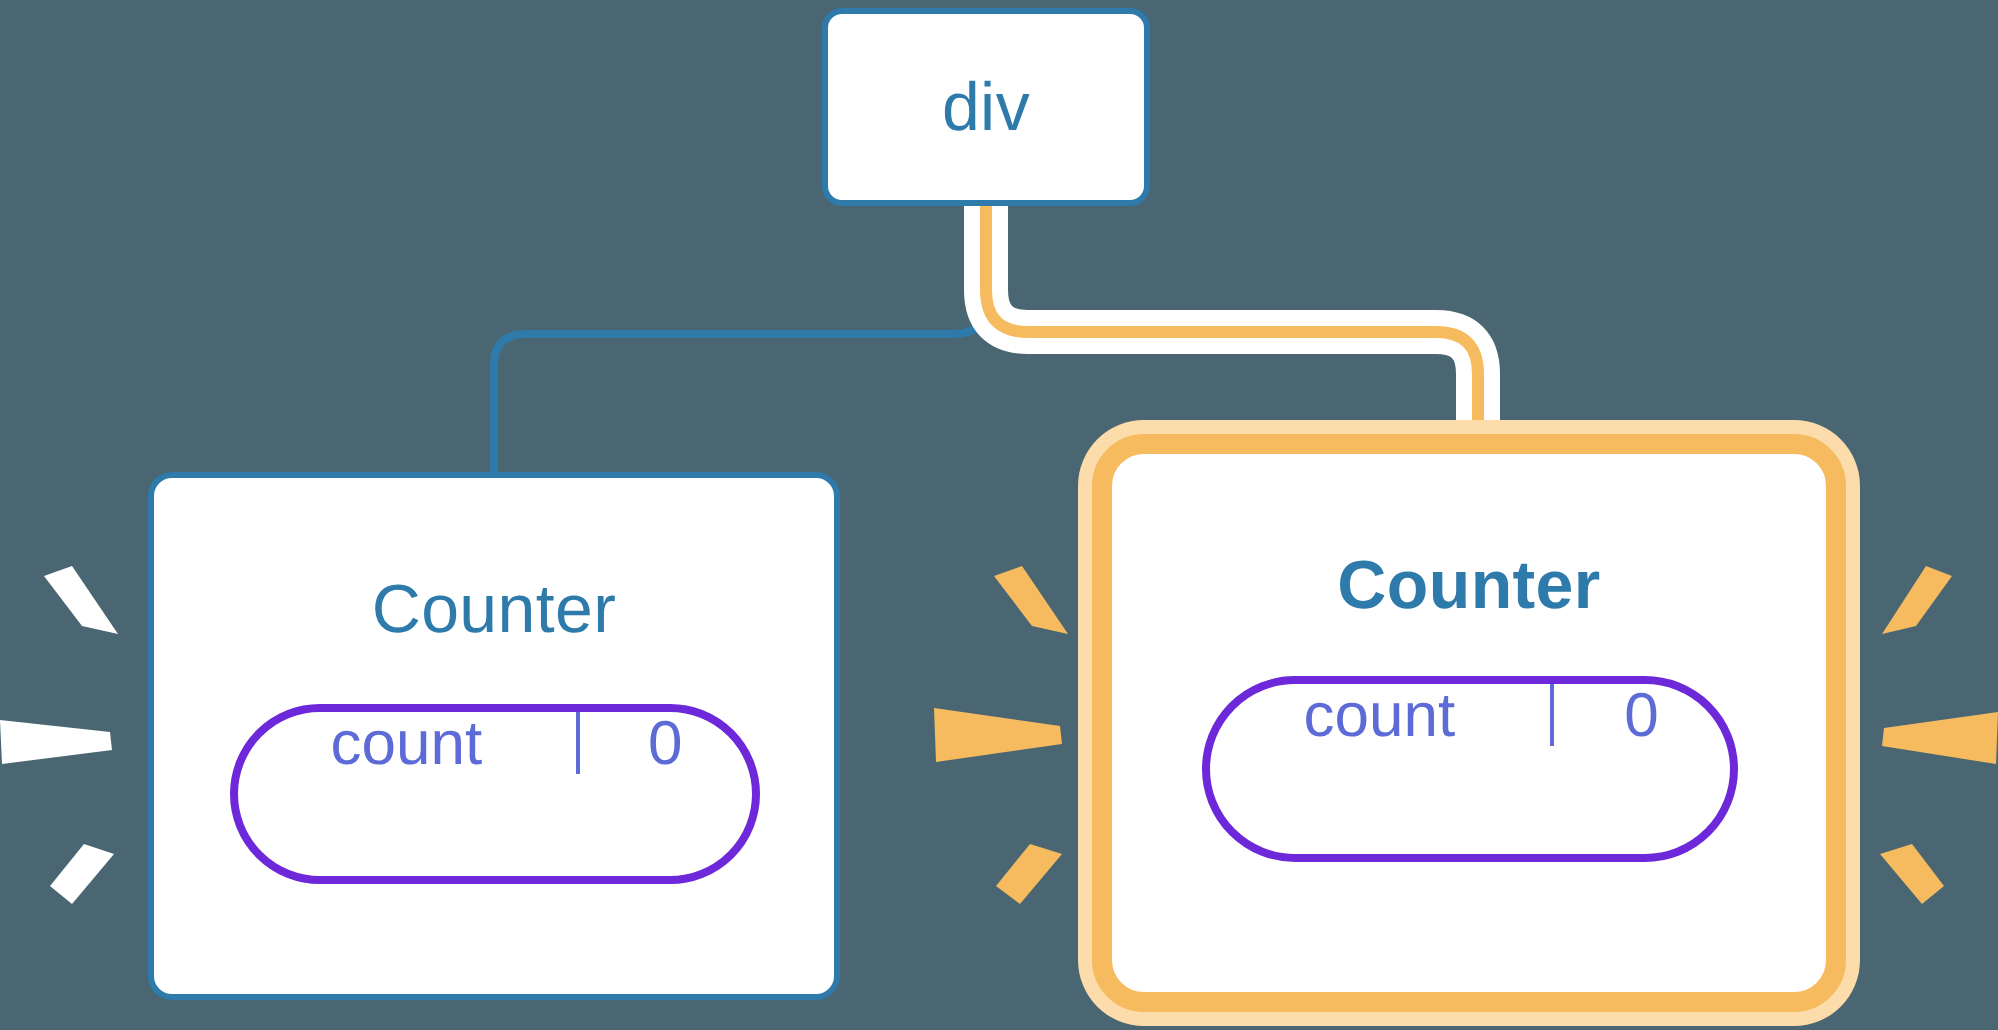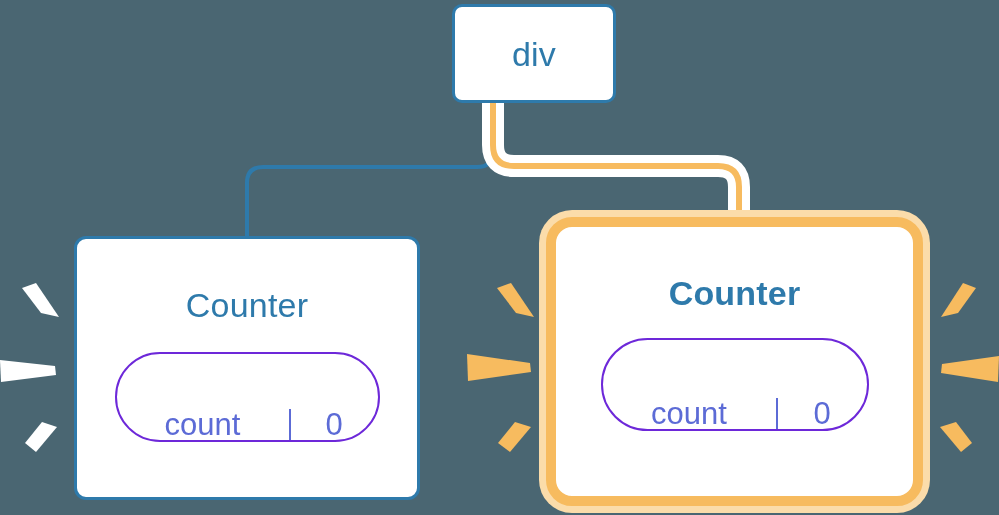--- a/index.html
+++ b/index.html
@@ -40,21 +40,20 @@
   }
   .node-root {
     left: 411px;
     top: 4px;
     width: 164px;
     height: 99px;
     border: 3px solid #2e7aab;
     border-radius: 10px;
     justify-content: center;
     z-index: 6;
-    margin-left: 41px;
   }
   .node-root .node-title {
     color: #2e7aab;
     font-size: 34px;
     font-weight: 400;
     line-height: 1;
     letter-spacing: .2px;
   }
 
   .node-child {
@@ -90,22 +89,22 @@
     font-size: 34px;
     font-weight: 700;
     margin-top: 49px;
     line-height: 1;
     letter-spacing: .2px;
   }
 
   
   .pill {
     display: flex;
-    align-items: flex-end;
-    border: 2px solid #6d28d9;
+    align-items: flex-start;
+    border: 4px solid #6d28d9;
     border-radius: 999px;
     background: #ffffff;
     box-sizing: border-box;
     overflow: hidden;
   }
   .pill-key, .pill-val {
     display: flex;
     align-items: center;
     justify-content: center;
     color: #5c6bd6;

